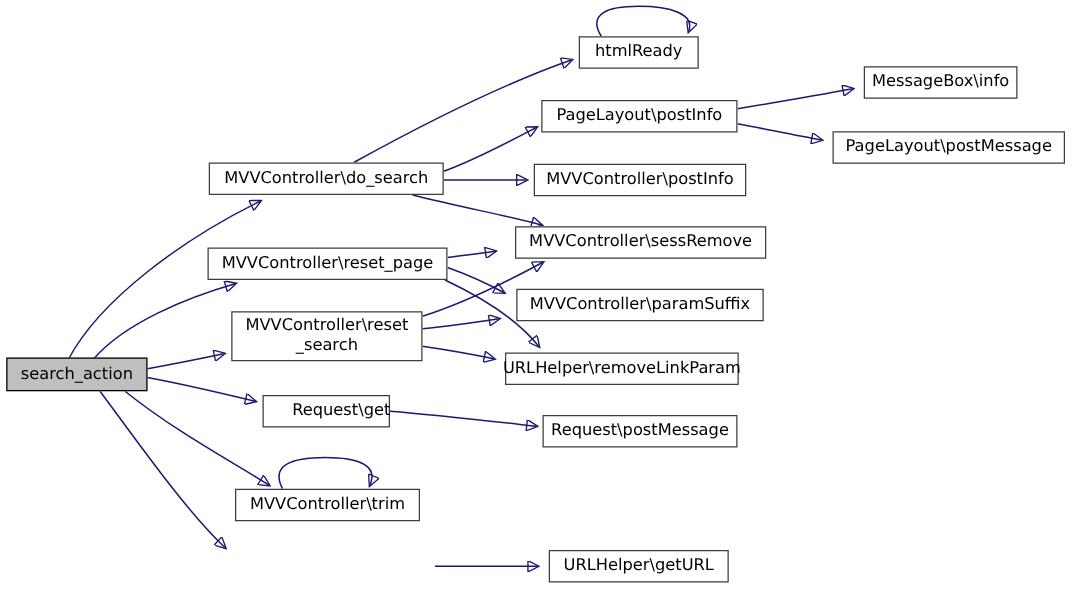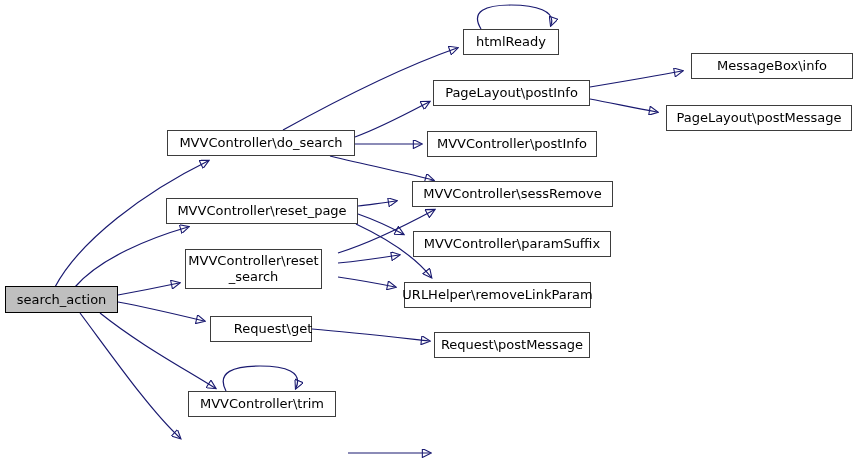--- a/index.html
+++ b/index.html
@@ -74,52 +74,55 @@
   <div class="node" style="left:167px;top:130px;width:188px;height:26px;">
     <span>MVVController\do_search</span>
   </div>
 
   <div class="node highlight" style="left:5px;top:286px;width:113px;height:27px;">
     <span>search_action</span>
   </div>
   <div class="node" style="left:166px;top:198px;width:192px;height:26px;">
     <span>MVVController\reset_page</span>
   </div>
-  <div class="node" style="left:185px;top:249px;width:137px;height:40px;">
+  <div class="node" style="left:185px;top:249px;width:153px;height:40px;">
     <span>MVVController\reset</span>
     <span>_search</span>
   </div>
   <div class="node" style="left:210px;top:316px;width:102px;height:26px;padding-left:24px;">
     <span>Request\get</span>
   </div>
   <div class="node" style="left:188px;top:391px;width:148px;height:26px;">
     <span>MVVController\trim</span>
   </div>
 
   <div class="node" style="left:463px;top:29px;width:96px;height:26px;">
     <span>htmlReady</span>
   </div>
   <div class="node" style="left:433px;top:80px;width:157px;height:26px;">
     <span>PageLayout\postInfo</span>
   </div>
-  <div class="node" style="left:691px;top:53px;width:162px;height:26px;">
+  <div class="node" style="left:691px;top:53px;width:123px;height:26px;">
     <span>MessageBox\info</span>
   </div>
   <div class="node" style="left:666px;top:105px;width:186px;height:26px;">
     <span>PageLayout\postMessage</span>
   </div>
   <div class="node" style="left:427px;top:131px;width:170px;height:26px;">
     <span>MVVController\postInfo</span>
   </div>
   <div class="node" style="left:412px;top:181px;width:201px;height:26px;">
     <span>MVVController\sessRemove</span>
   </div>
   <div class="node" style="left:413px;top:231px;width:198px;height:26px;">
     <span>MVVController\paramSuffix</span>
   </div>
   <div class="node" style="left:404px;top:282px;width:187px;height:26px;">
     <span>URLHelper\removeLinkParam</span>
   </div>
   <div class="node" style="left:434px;top:332px;width:156px;height:26px;">
     <span>Request\postMessage</span>
   </div>
+  <div class="node" style="left:439px;top:440px;width:144px;height:26px;">
+    <span>URLHelper\getURL</span>
+  </div>
 
 </div>
 
 </body></html>

